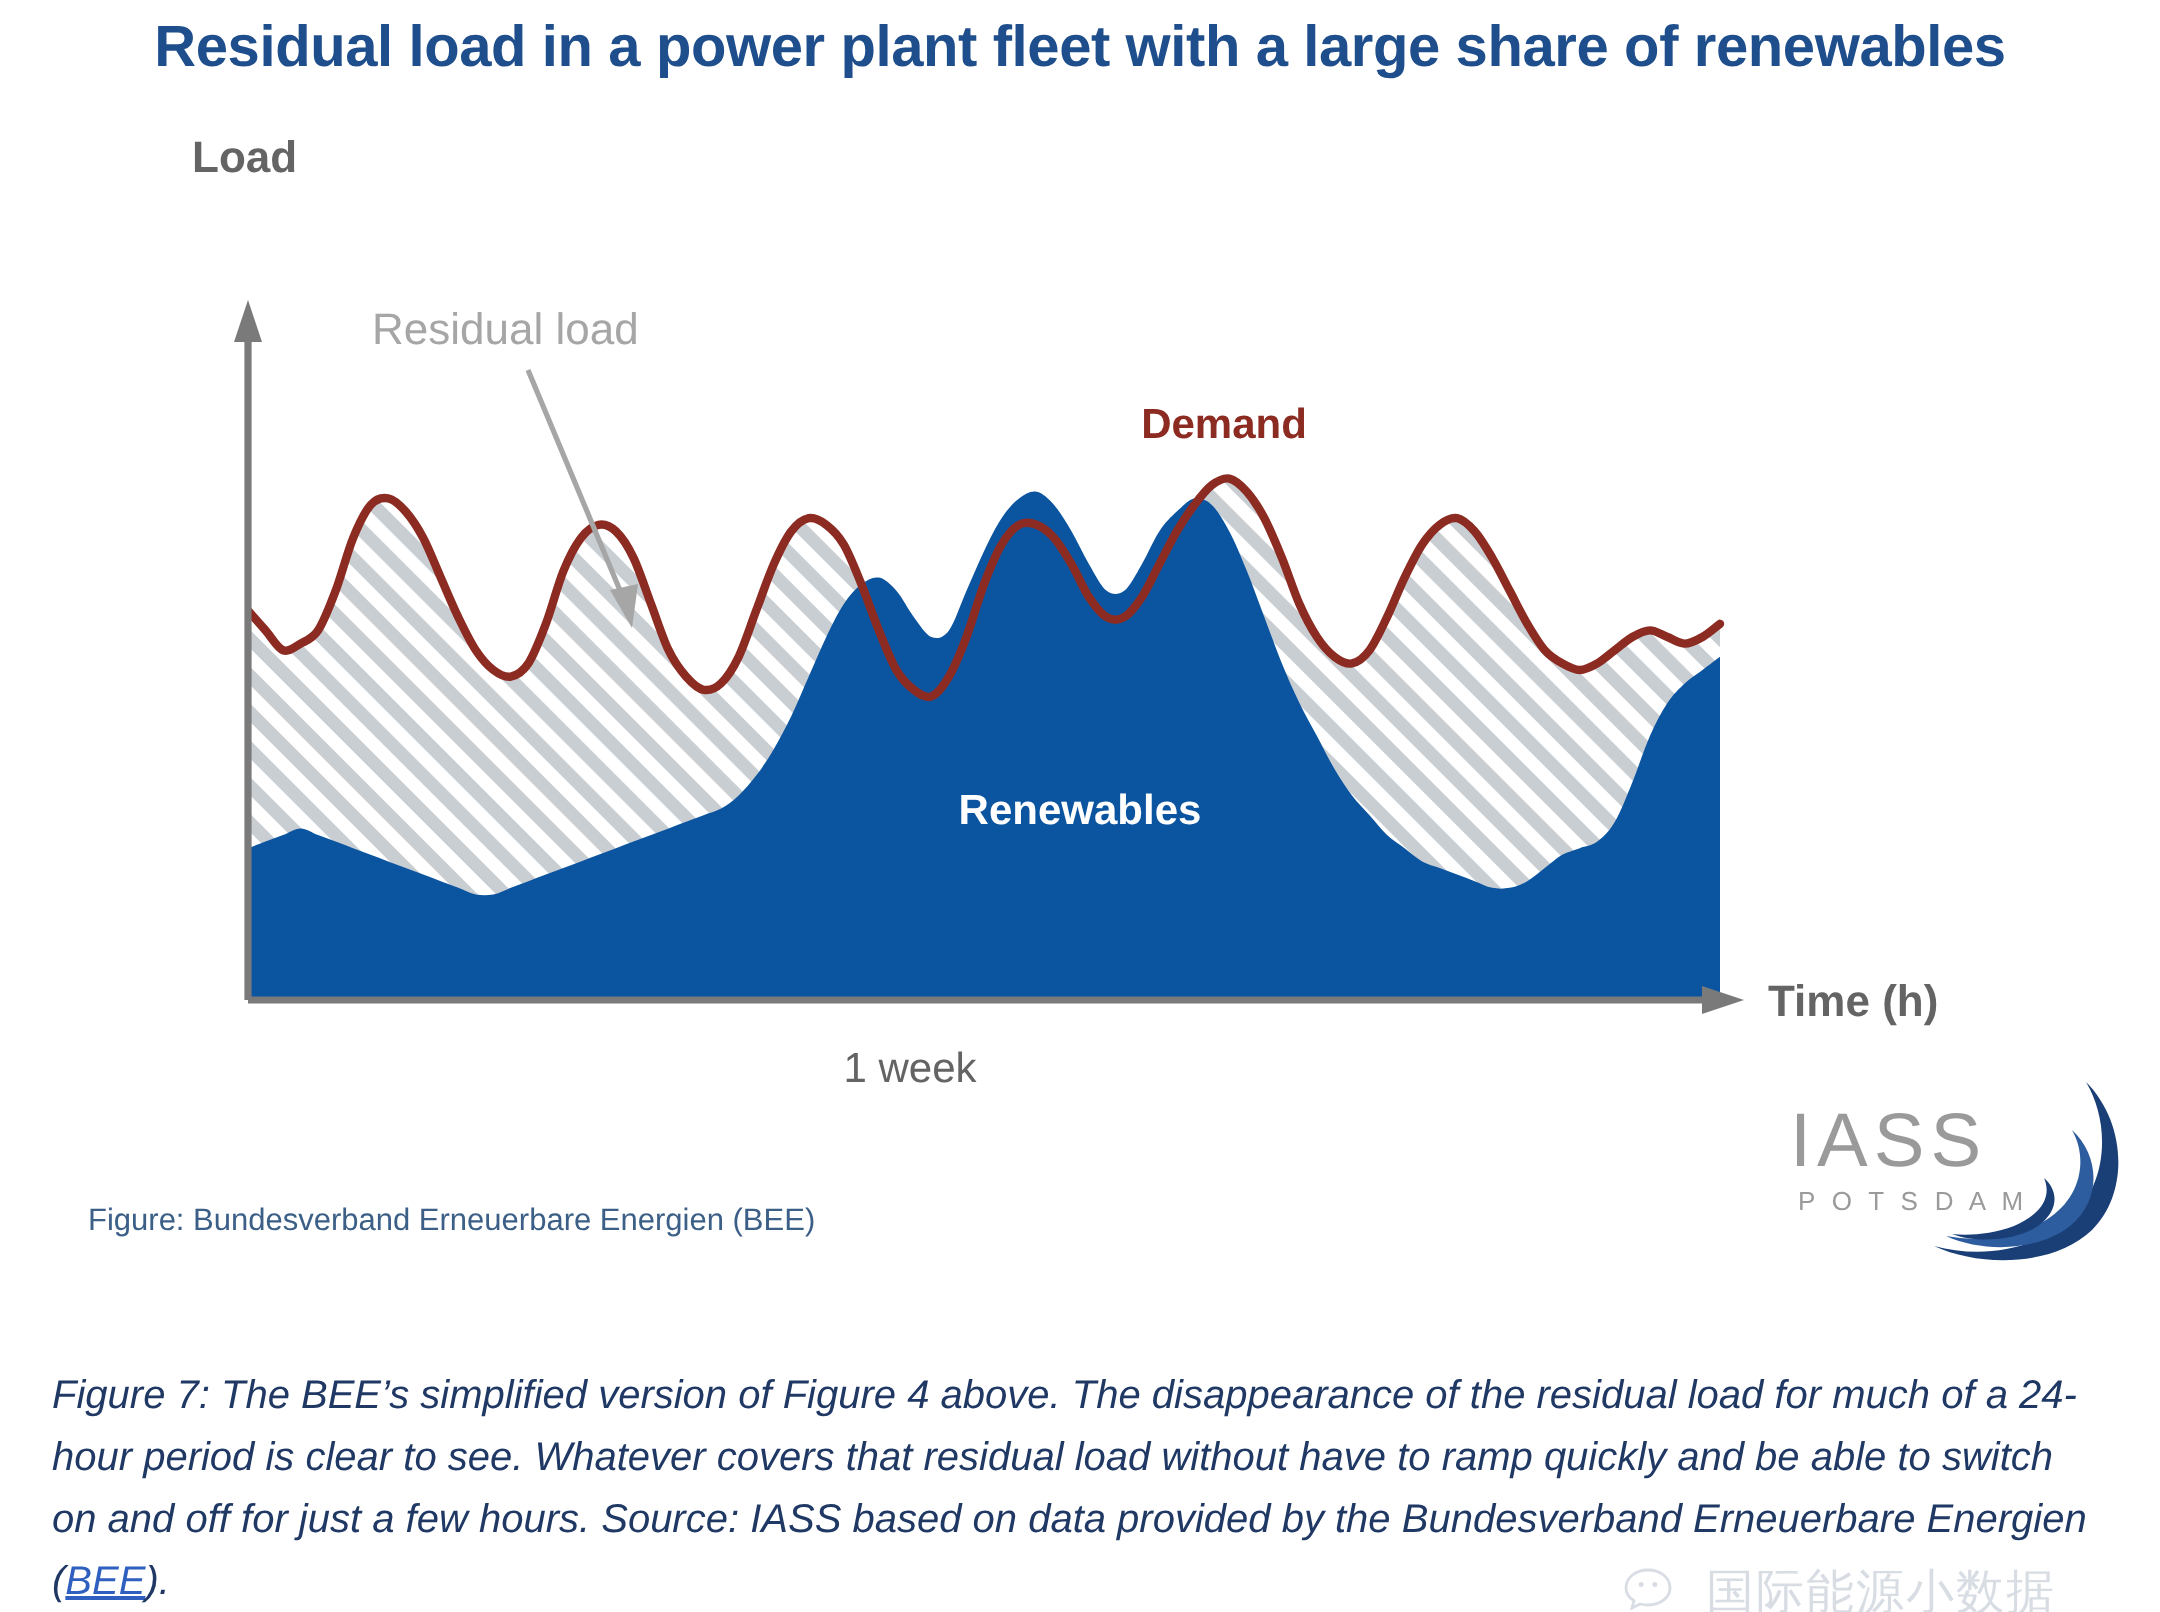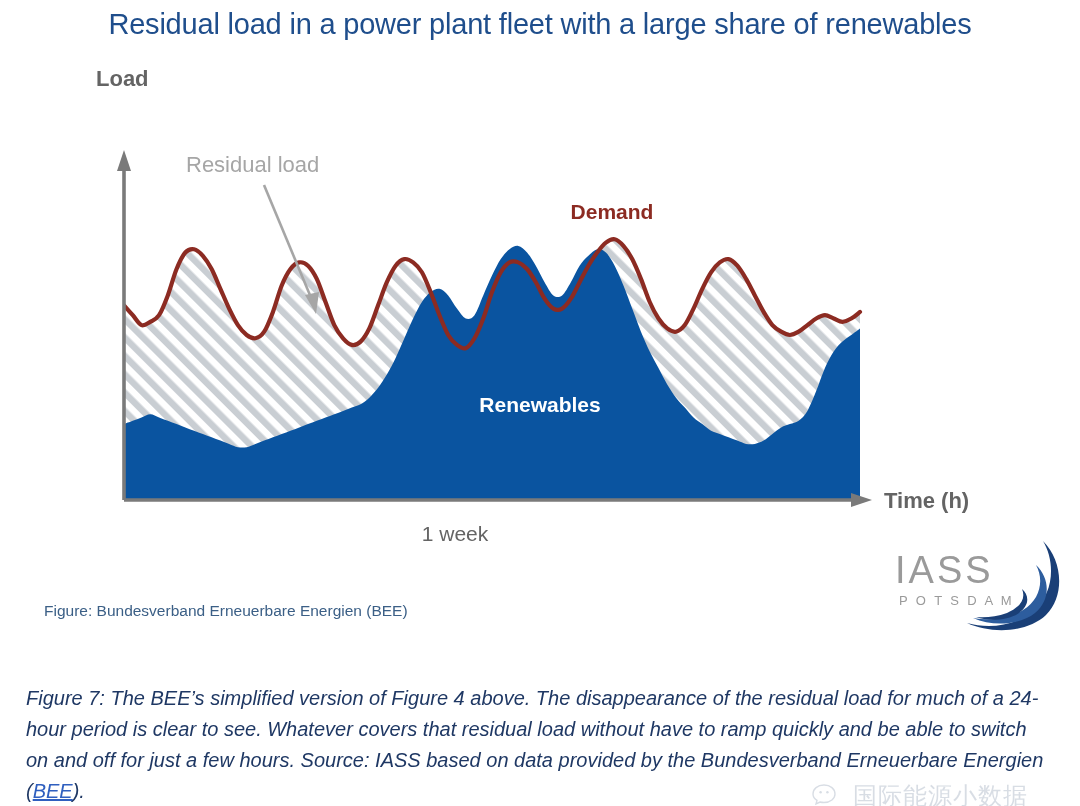--- a/index.html
+++ b/index.html
@@ -23,21 +23,21 @@
   }
 
   
   .slide-title {
     position: absolute;
     left: 0;
     top: 8px;
     width: 1080px;
     text-align: center;
     font-size: 29px;
-    font-weight: normal;
+    font-weight: bold;
     color: #1f4e8c;
     letter-spacing: -0.2px;
     white-space: nowrap;
   }
 
   
   #chart-area {
     position: absolute;
     left: 0;
     top: 52px;

